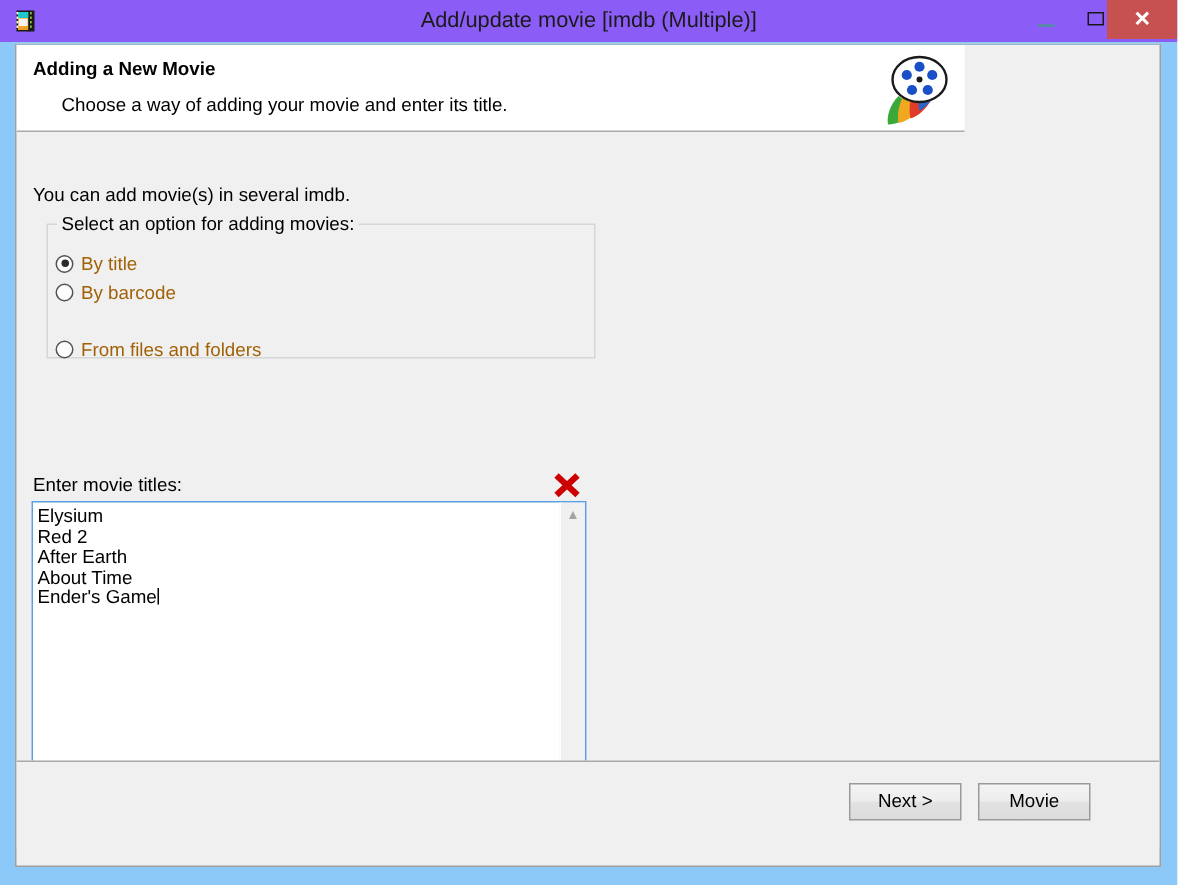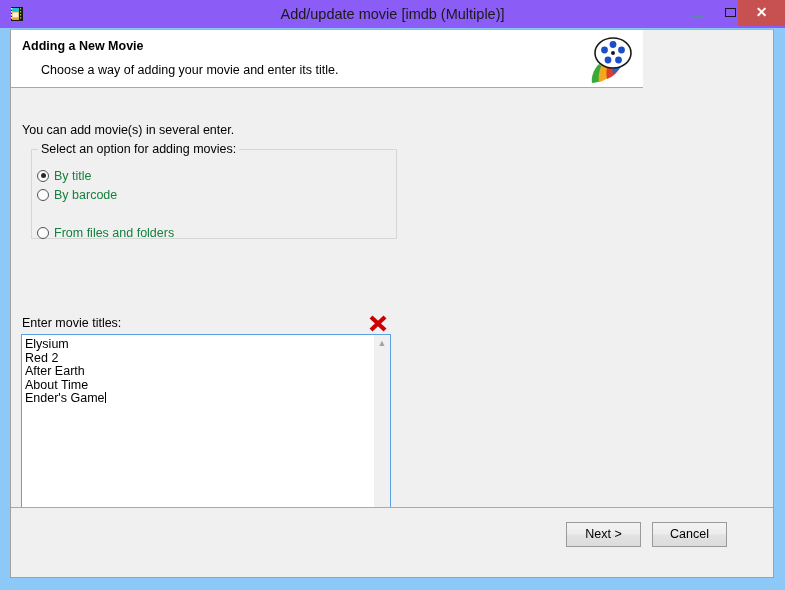--- a/index.html
+++ b/index.html
@@ -159,21 +159,21 @@
     font-size: 12.5px;
     color: #000000;
   }
   .radio-row {
     position: absolute;
     left: 26px;
     height: 19px;
     display: flex;
     align-items: center;
     font-size: 12.5px;
-    color: #15803d;
+    color: #a16207;
     cursor: default;
   }
   #radio-0 { top: 78px; }
   #radio-1 { top: 97px; }
   #radio-2 { top: 116px; }
   #radio-3 { top: 135px; justify-content: center; }
   .radio-mark {
     width: 12px; height: 12px;
     border-radius: 50%;
     border: 1px solid #4e5358;
@@ -378,21 +378,21 @@
           <circle cx="40.5" cy="16" r="3.4" fill="#1a4fc8"></circle>
           <circle cx="23.5" cy="16" r="3.4" fill="#1a4fc8"></circle>
           <circle cx="27" cy="26" r="3.4" fill="#1a4fc8"></circle>
           <circle cx="37.5" cy="26" r="3.4" fill="#1a4fc8"></circle>
         </svg>
       </div>
     </div>
 
     <div id="body-area">
 
-      <div id="intro-text">You can add movie(s) in several enter.</div>
+      <div id="intro-text">You can add movie(s) in several imdb.</div>
 
       <div id="groupbox"></div>
       <div id="groupbox-label">Select an option for adding movies:</div>
 
       <div class="radio-row" id="radio-0">
         <span class="radio-mark checked"></span>
         <span>By title</span>
       </div>
       <div class="radio-row" id="radio-1">
         <span class="radio-mark"></span>
@@ -431,17 +431,17 @@
       <div class="cb-row" id="cb-1">
         <span class="cb-mark"></span>
         <span>Get the first title from search results</span>
       </div>
 
       <div id="options-link">Options...</div>
     </div>
 
     <div id="footer">
       <div class="dlgbtn" id="btn-next">Next &gt;</div>
-      <div class="dlgbtn" id="btn-cancel">Cancel</div>
+      <div class="dlgbtn" id="btn-cancel">Movie</div>
     </div>
 
   </div>
 </div>
 
 </body></html>

